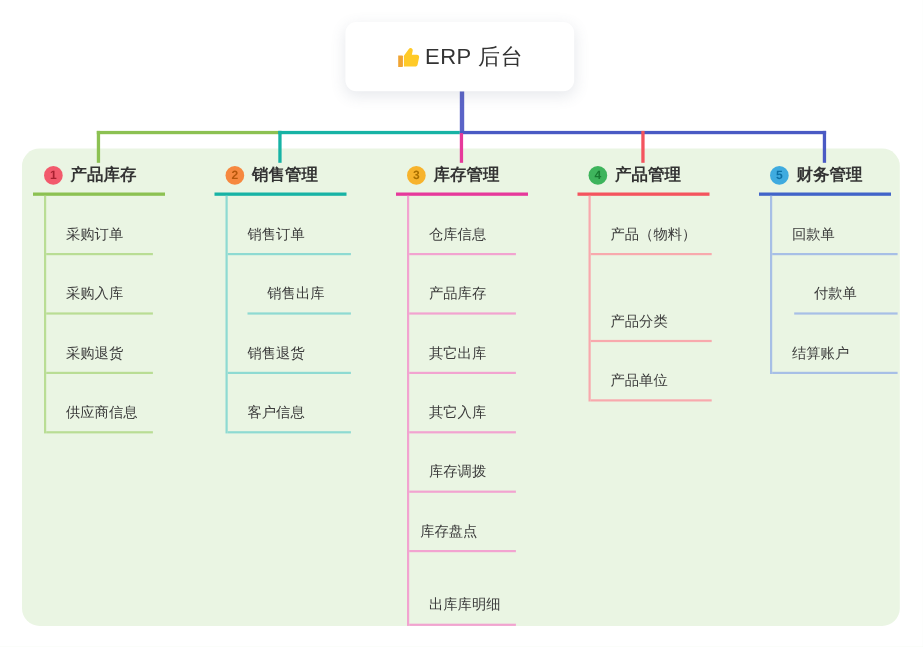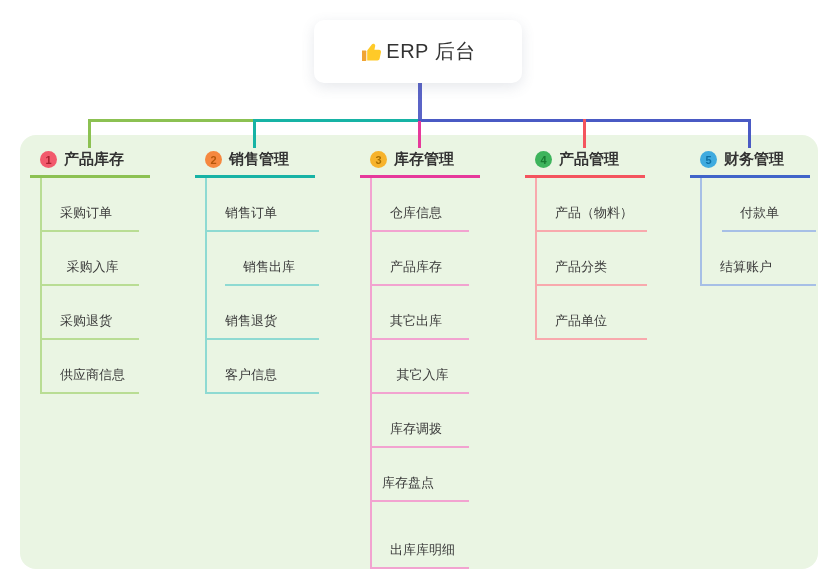--- a/index.html
+++ b/index.html
@@ -106,21 +106,21 @@
   <div id="branches">
       <div class="branch-col" style="left: 30px;">
         <div class="branch-header" style="border-bottom-color: rgb(140, 193, 82);">
           <span class="badge" style="background: rgb(242, 90, 108); color: rgb(168, 32, 47);">1</span>
           <span class="branch-label">产品库存</span>
         </div>
         <div class="rows" style="border-left-color: rgb(185, 221, 148);">
           <div class="child-row" style="border-bottom-color: rgb(185, 221, 148);">
             <span class="child-label">采购订单</span>
           </div>
-          <div class="child-row" style="border-bottom-color: rgb(185, 221, 148); justify-content: center;">
+          <div class="child-row" style="border-bottom-color: rgb(185, 221, 148);">
             <span class="child-label">采购入库</span>
           </div>
           <div class="child-row" style="border-bottom-color: rgb(185, 221, 148);">
             <span class="child-label">采购退货</span>
           </div>
           <div class="child-row" style="border-bottom-color: rgb(185, 221, 148);">
             <span class="child-label">供应商信息</span>
           </div>
         </div>
       </div>
@@ -152,21 +152,21 @@
         <div class="rows" style="border-left-color: rgb(242, 163, 208);">
           <div class="child-row" style="border-bottom-color: rgb(242, 163, 208);">
             <span class="child-label">仓库信息</span>
           </div>
           <div class="child-row" style="border-bottom-color: rgb(242, 163, 208);">
             <span class="child-label">产品库存</span>
           </div>
           <div class="child-row" style="border-bottom-color: rgb(242, 163, 208);">
             <span class="child-label">其它出库</span>
           </div>
-          <div class="child-row" style="border-bottom-color: rgb(242, 163, 208); justify-content: center;">
+          <div class="child-row" style="border-bottom-color: rgb(242, 163, 208);">
             <span class="child-label">其它入库</span>
           </div>
           <div class="child-row" style="border-bottom-color: rgb(242, 163, 208);">
             <span class="child-label">库存调拨</span>
           </div>
           <div class="child-row" style="border-bottom-color: rgb(242, 163, 208); padding-left: 10px;">
             <span class="child-label">库存盘点</span>
           </div>
           <div class="child-row" style="border-bottom-color: rgb(242, 163, 208); margin-top: 13px;">
             <span class="child-label">出库库明细</span>
@@ -175,34 +175,37 @@
       </div>
       <div class="branch-col" style="left: 525px;">
         <div class="branch-header" style="border-bottom-color: rgb(244, 84, 94);">
           <span class="badge" style="background: rgb(62, 180, 92); color: rgb(24, 122, 49);">4</span>
           <span class="branch-label">产品管理</span>
         </div>
         <div class="rows" style="border-left-color: rgb(248, 169, 173);">
           <div class="child-row" style="border-bottom-color: rgb(248, 169, 173); align-items: flex-end;">
             <span class="child-label">产品（物料）</span>
           </div>
-          <div class="child-row" style="border-bottom-color: rgb(248, 169, 173);">
+          <div class="child-row" style="border-bottom-color: rgb(248, 169, 173); margin-top: 25px;">
             <span class="child-label">产品分类</span>
           </div>
           <div class="child-row" style="border-bottom-color: rgb(248, 169, 173);">
             <span class="child-label">产品单位</span>
           </div>
         </div>
       </div>
       <div class="branch-col" style="left: 690px;">
         <div class="branch-header" style="border-bottom-color: rgb(65, 100, 201);">
           <span class="badge" style="background: rgb(63, 171, 223); color: rgb(12, 111, 164);">5</span>
           <span class="branch-label">财务管理</span>
         </div>
         <div class="rows" style="border-left-color: rgb(167, 191, 230);">
+          <div class="child-row" style="border-bottom-color: rgb(167, 191, 230);">
+            <span class="child-label">回款单</span>
+          </div>
           <div class="child-row" style="border-bottom-color: rgb(167, 191, 230); margin-left: 20px;">
             <span class="child-label">付款单</span>
           </div>
           <div class="child-row" style="border-bottom-color: rgb(167, 191, 230);">
             <span class="child-label">结算账户</span>
           </div>
         </div>
       </div>
     </div>
 

